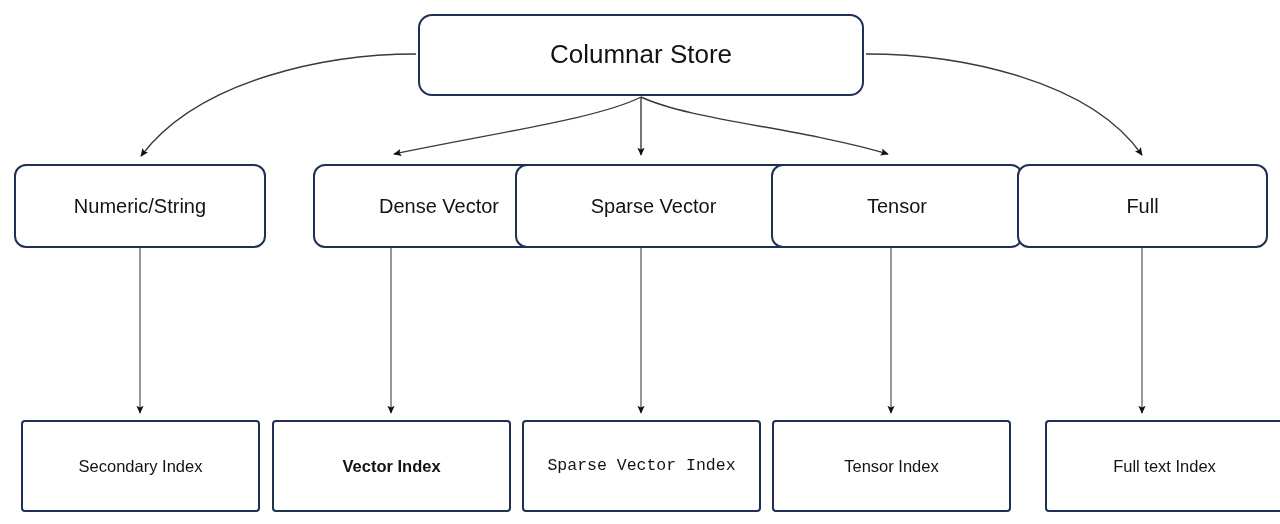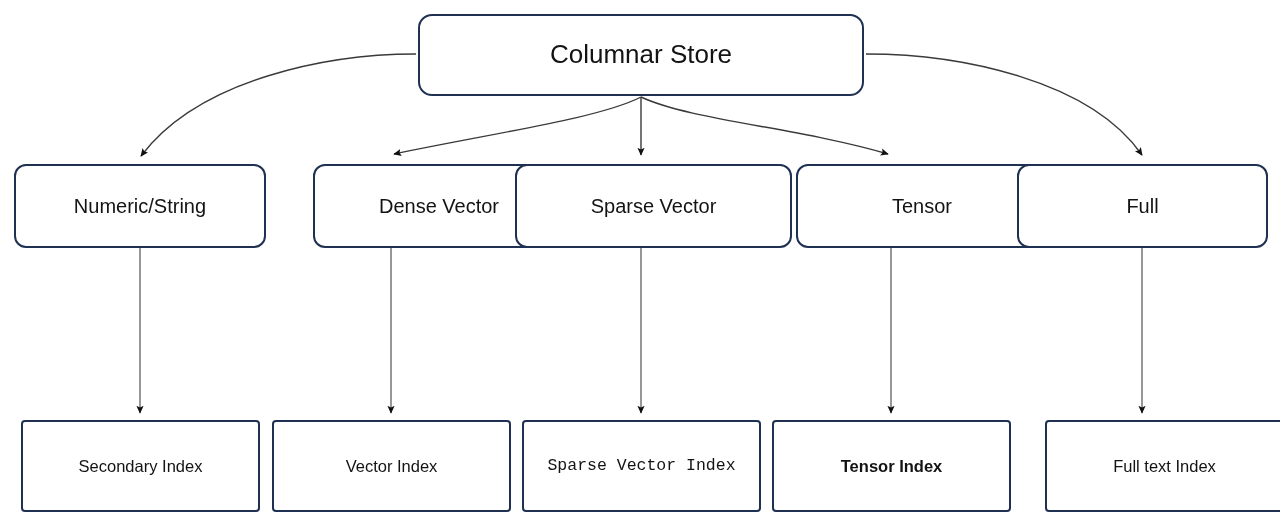--- a/index.html
+++ b/index.html
@@ -98,36 +98,36 @@
 
   <div class="node node-col first" style="left:14px; width:252px;">
     <span class="node-label">Numeric/String</span>
   </div>
   <div class="node node-col" style="left:265px; width:252px;margin-left:48px;">
     <span class="node-label">Dense Vector</span>
   </div>
   <div class="node node-col" style="left:516px; width:277px;">
     <span class="node-label">Sparse Vector</span>
   </div>
-  <div class="node node-col" style="left:797px; width:252px;">
+  <div class="node node-col" style="left:772px; width:252px;">
     <span class="node-label">Tensor</span>
   </div>
   <div class="node node-col" style="left:1018px; width:251px;">
     <span class="node-label">Full</span>
   </div>
 
   <div class="node node-index" style="left:21px; width:239px;">
     <span class="node-label">Secondary Index</span>
   </div>
-  <div class="node node-index" style="left:272px; width:239px;">
+  <div class="node node-index" style="left:272px; width:239px;font-weight:bold;">
     <span class="node-label">Vector Index</span>
   </div>
   <div class="node node-index" style="left:522px; width:239px;font-family:Liberation Mono, monospace;">
     <span class="node-label">Sparse Vector Index</span>
   </div>
-  <div class="node node-index" style="left:772px; width:239px;font-weight:bold;">
+  <div class="node node-index" style="left:772px; width:239px;">
     <span class="node-label">Tensor Index</span>
   </div>
   <div class="node node-index" style="left:1045px; width:239px;text-align:right;">
     <span class="node-label">Full text Index</span>
   </div>
 
 </div>
 
 </body></html>

